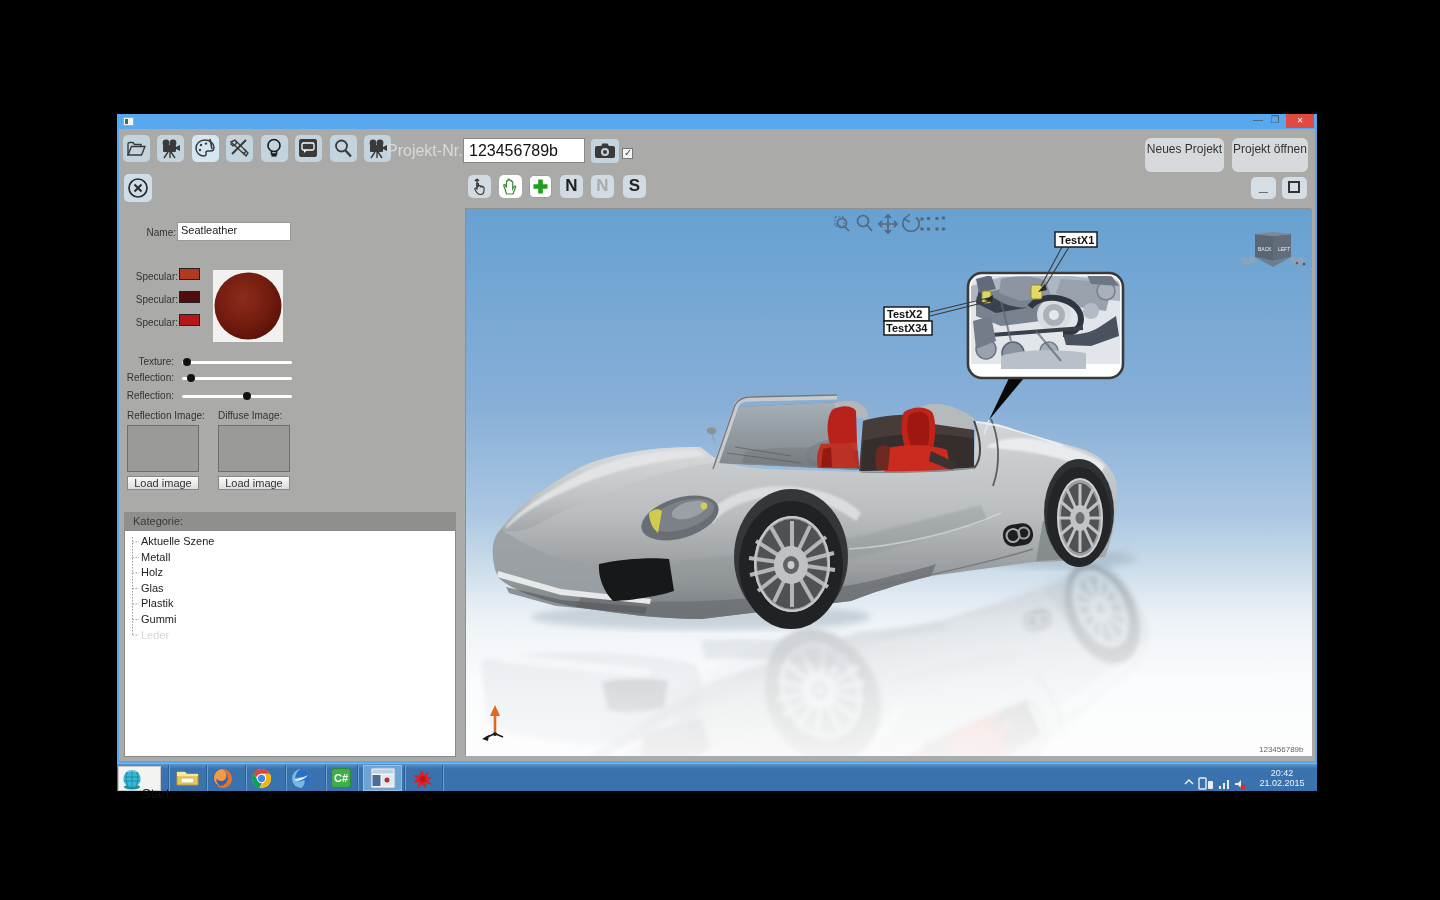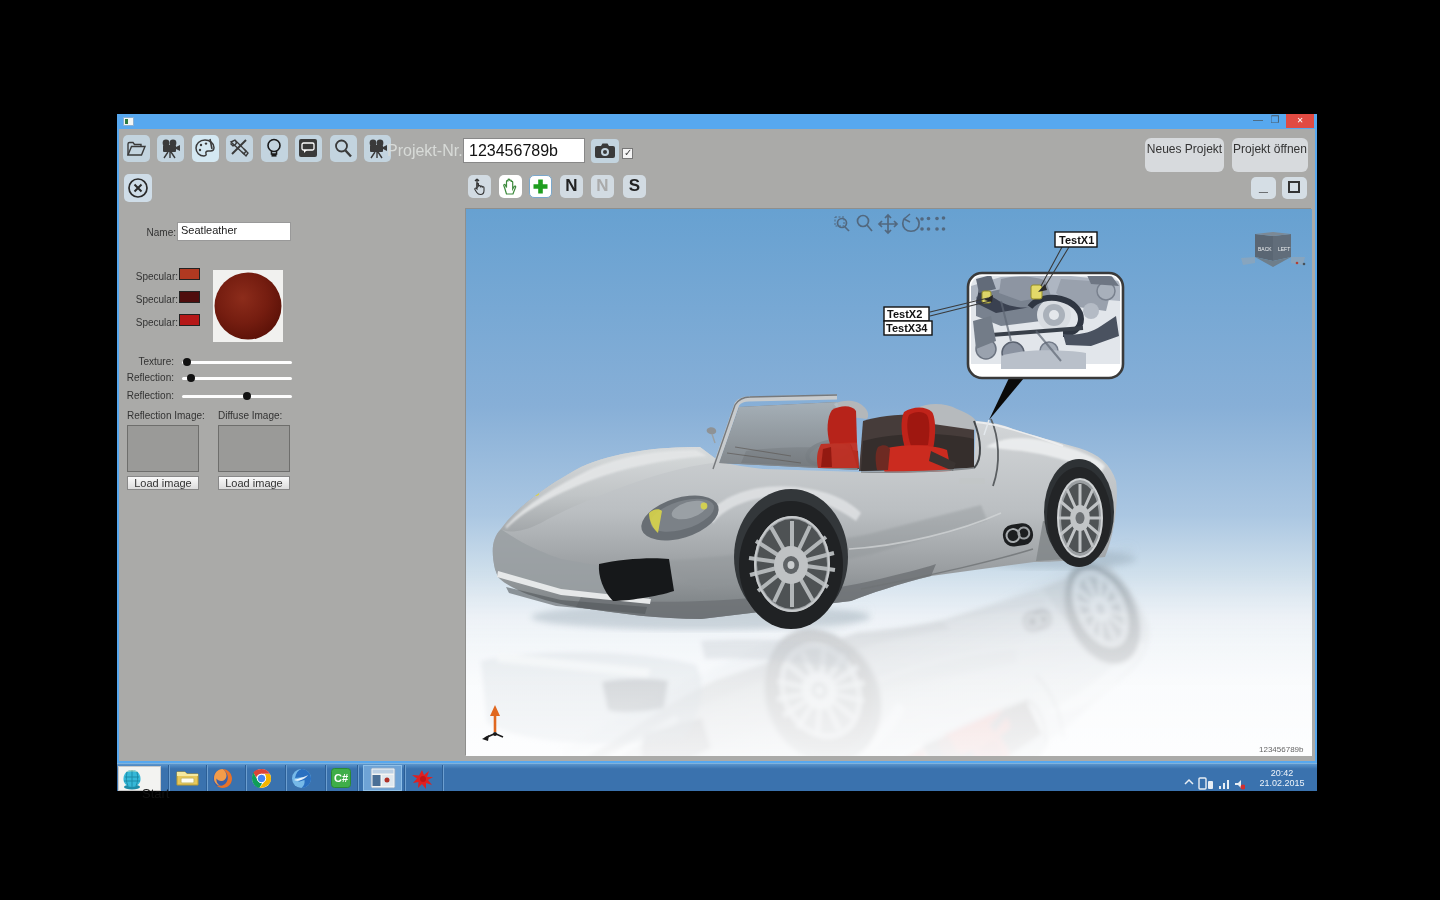--- a/index.html
+++ b/index.html
@@ -175,20 +175,36 @@
       </div>
     <div class="slider" style="top:227px">
         <div class="knob" style="left:61px"></div>
       </div>
     <div class="lbl" style="left:5px;top:242px;text-align:center">Reflection Image:</div>
     <div class="lbl" style="left:96px;top:242px;text-align:left">Diffuse Image:</div>
     <div class="imgbox" style="left:5px"></div>
     <div class="imgbox" style="left:96px"></div>
     <div class="loadbtn" style="left:5px">Load image</div>
     <div class="loadbtn" style="left:96px">Load image</div>
+    <div id="katheader">Kategorie:</div>
+    <div id="katlist">
+      <svg width="20" height="120" viewBox="0 0 20 120" style="position:absolute;left:0;top:0">
+      <g stroke="#9a9a98" stroke-width="1" stroke-dasharray="1.5 1.5">
+      <path d="M 7.5,6 L 7.5,104"></path>
+      <path d="M 7.5,11 L 14,11 M 7.5,26.5 L 14,26.5 M 7.5,42 L 14,42 M 7.5,57.5 L 14,57.5 M 7.5,73 L 14,73 M 7.5,88.5 L 14,88.5 M 7.5,104 L 14,104"></path>
+      </g>
+        </svg>
+      <div class="kitem" style="top:4px">Aktuelle Szene</div>
+      <div class="kitem" style="top:20px">Metall</div>
+      <div class="kitem" style="top:35px">Holz</div>
+      <div class="kitem" style="top:51px">Glas</div>
+      <div class="kitem" style="top:66px">Plastik</div>
+      <div class="kitem" style="top:82px">Gummi</div>
+      <div class="kitem" style="top:98px;color:#d6d6d4">Leder</div>
+    </div>
   </div>
 
   <div id="vpanel">
     <div class="vbtn" style="left:5px">
         <svg width="21" height="21" viewBox="0 0 21 21" style="position:absolute;left:1px;top:1px">
           <path d="M8 3 L8 12 M8 3 L10 5 M8 3 L6 5" stroke="#333" stroke-width="1.3" fill="none"></path>
           <path d="M8 12 L8 8 C8 7 9.5 7 9.5 8 L9.5 10 C10 9.3 11.5 9.5 11.5 10.5 C12 9.8 13.3 10 13.3 11 C13.9 10.5 15 10.8 15 11.8 L15 14.5 C15 17 13.5 18.5 11.5 18.5 C9.5 18.5 8.6 17.8 7.8 16.5 L5.9 13.5 C5.3 12.6 6.4 11.6 7.2 12.3 L8 13 Z" fill="none" stroke="#333" stroke-width="1.1"></path>
         </svg>
       </div>
     <div class="vbtn" style="left:36px;background:#fff">

